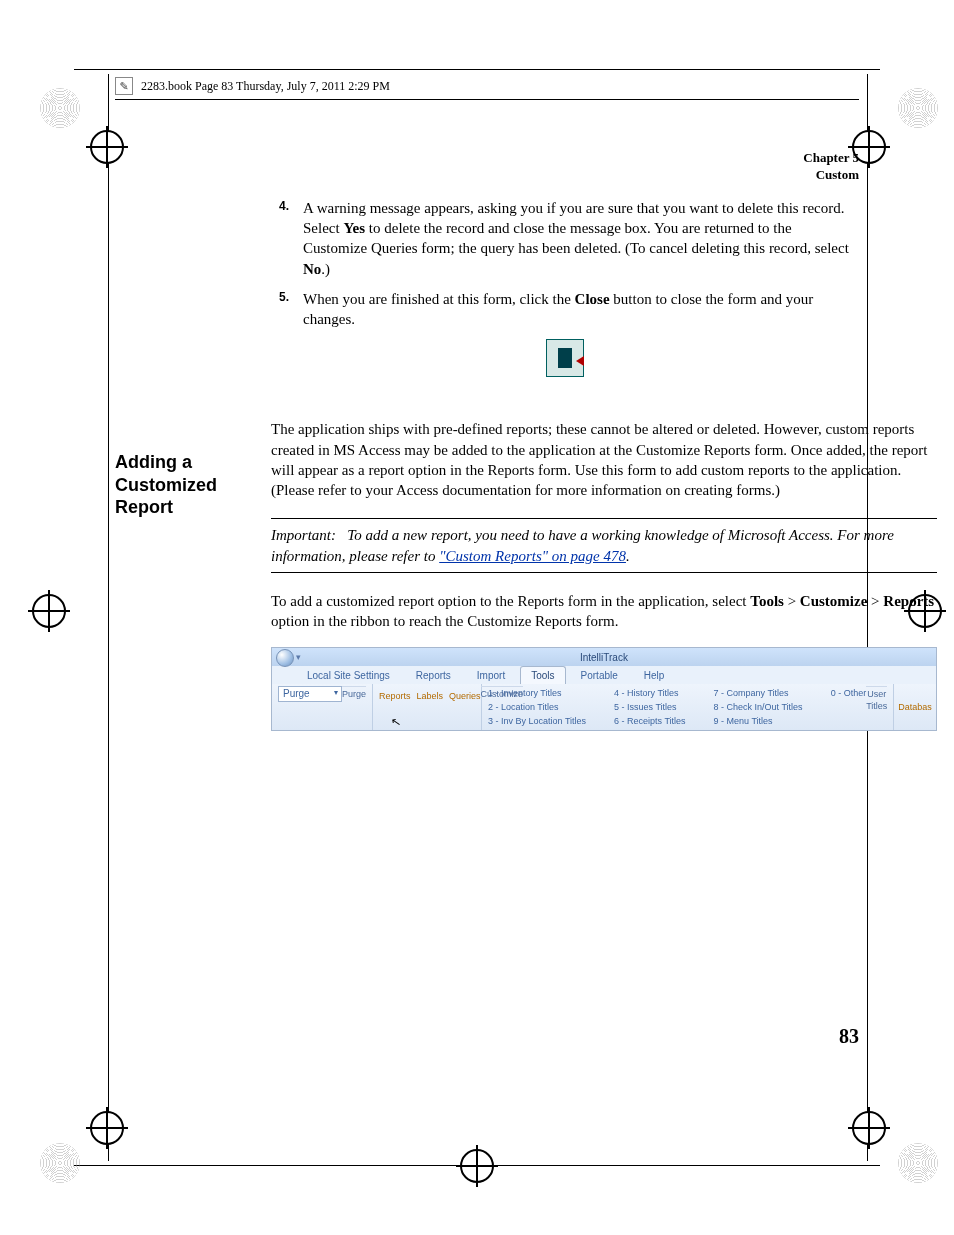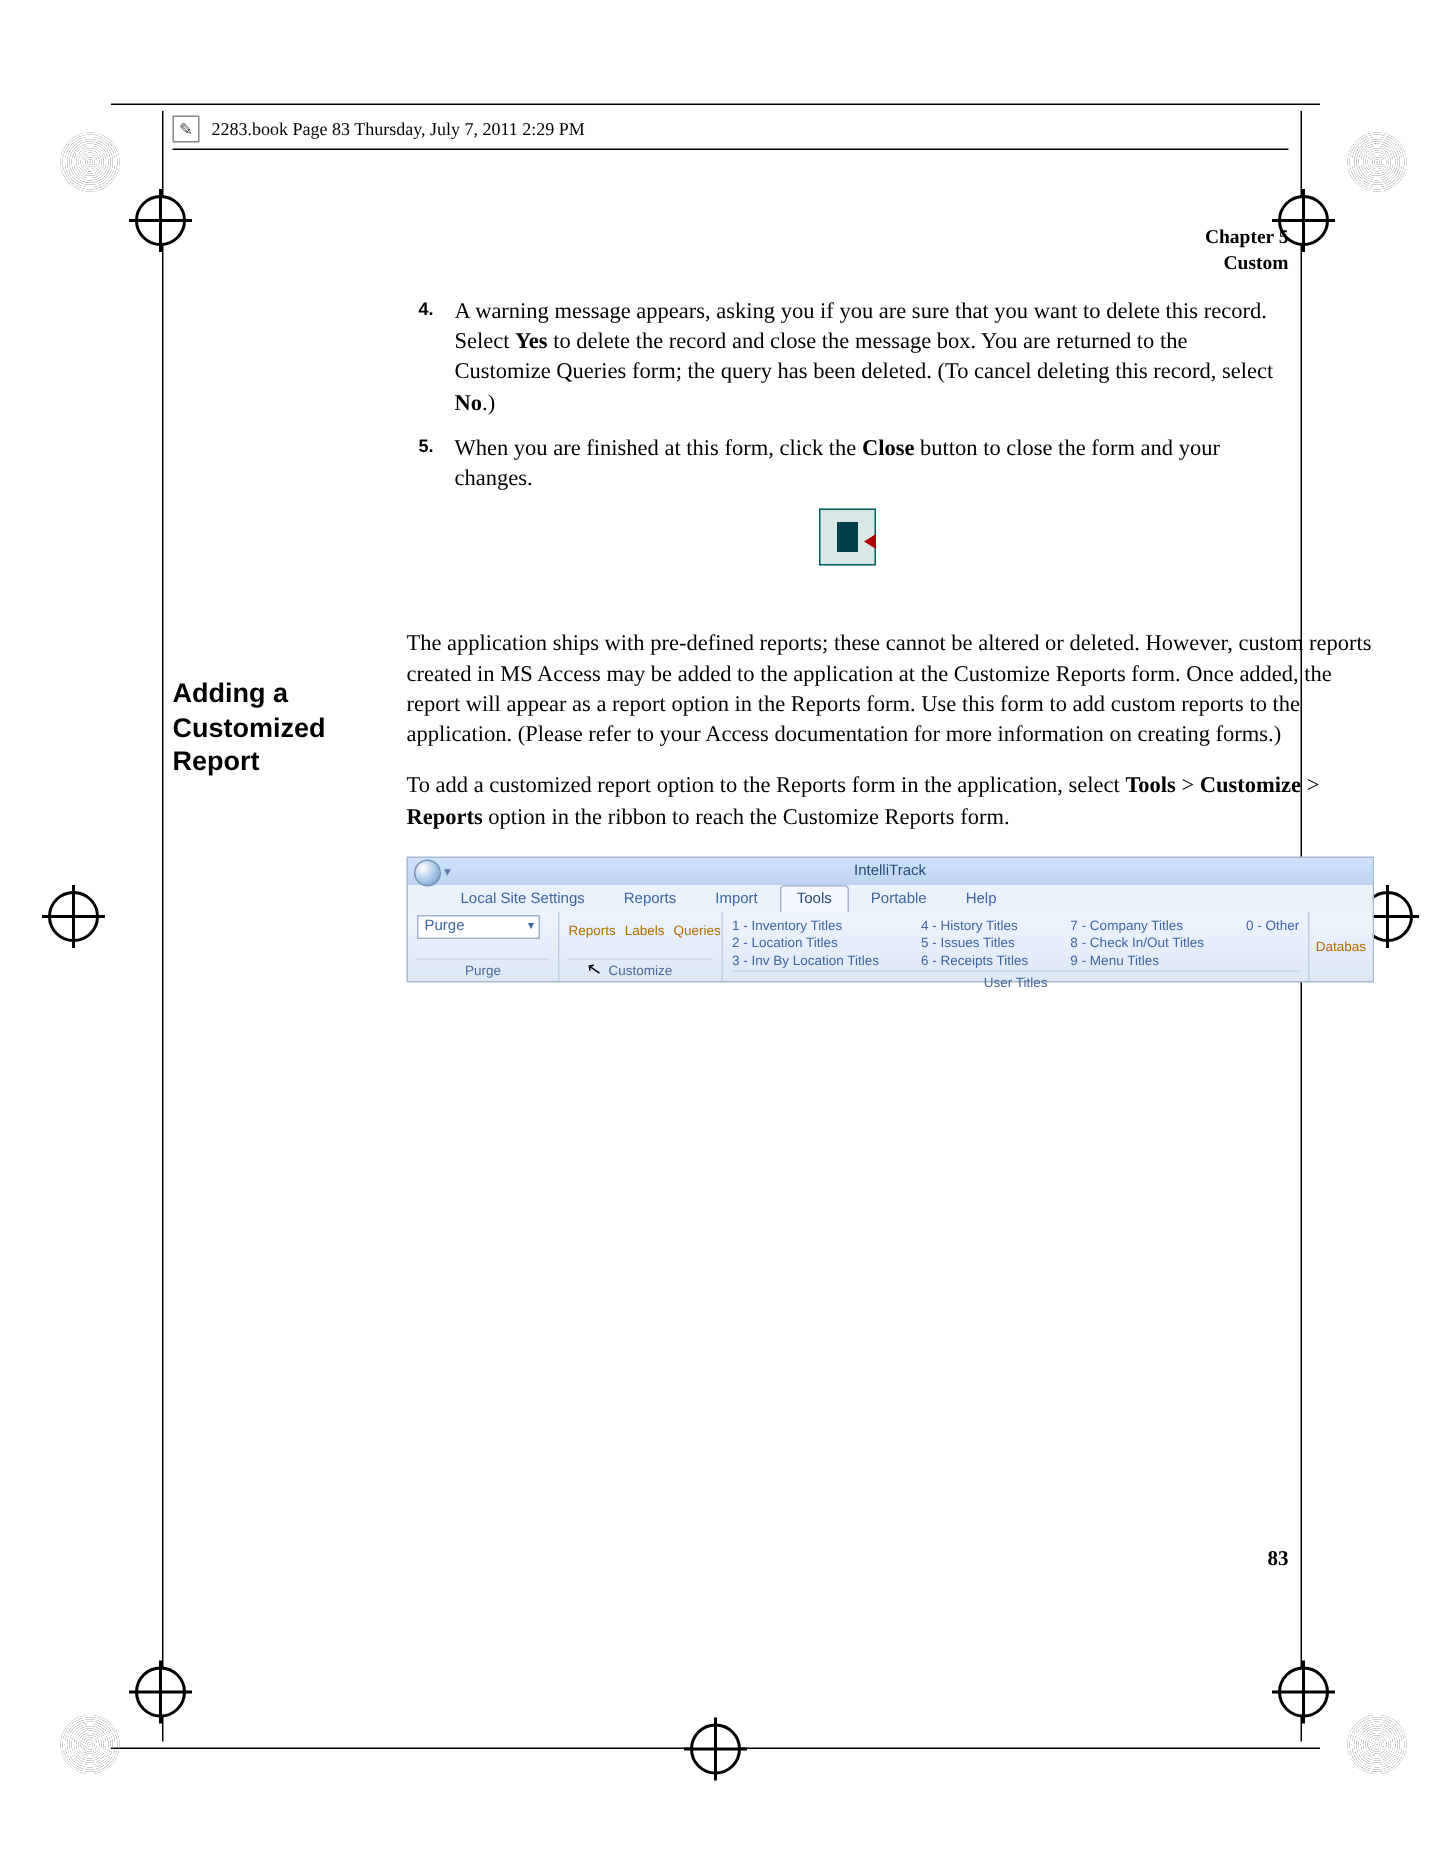--- a/index.html
+++ b/index.html
@@ -201,21 +201,20 @@
     font-weight: 500;
   }
   .ribbon-body {
     display: flex;
     height: 46px;
     background: linear-gradient(#eef4fc, #dde8f6);
   }
   .ribbon-group {
     border-right: 1px solid #bfcfe4;
     display: flex;
-    flex-direction: column;
     justify-content: space-between;
     padding: 2px 6px 1px;
   }
   .ribbon-group-label {
     text-align: center;
     color: #4a6a9a;
     font-size: 9px;
     padding-top: 1px;
     border-top: 1px solid #cdd9ea;
   }
@@ -266,21 +265,21 @@
     display: flex;
     align-items: center;
     padding: 0 4px;
     font-size: 9px;
   }
   .page-num {
     position: absolute;
     right: 0;
     bottom: 110px;
     font-weight: bold;
-    font-size: 14px;
+    font-size: 20px;
   }
 </style>
 </head>
 <body>
 
 <div class="hline" style="top:69px"></div>
 <div class="hline" style="bottom:69px"></div>
 <div class="vline" style="left:108px"></div>
 <div class="vline" style="right:86px"></div>
 
@@ -336,20 +335,24 @@
     </div>
   </div>
 
   <div class="content-cols" style="margin-top:42px">
     <div class="left-col">
       <div class="section-title">Adding a Customized Report</div>
     </div>
     <div class="right-col">
       <div>The application ships with pre-defined reports; these cannot be altered or deleted. However, custom reports created in MS Access may be added to the application at the Customize Reports form. Once added, the report will appear as a report option in the Reports form. Use this form to add custom reports to the application. (Please refer to your Access documentation for more information on creating forms.)</div>
 
+      <div class="important-box">
+        <span>Important:</span>&nbsp;&nbsp;
+        <span>To add a new report, you need to have a working knowledge of Microsoft Access. For more information, please refer to </span><a href="#" class="link">"Custom Reports" on page 478</a><span>.</span>
+      </div>
 
       <div style="margin-top:14px">
         <span>To add a customized report option to the Reports form in the application, select </span><b>Tools</b><span> &gt; </span><b>Customize</b><span> &gt; </span><b>Reports</b><span> option in the ribbon to reach the Customize Reports form.</span>
       </div>
 
       <div class="ribbon">
         <div class="ribbon-titlebar">
           <div class="orb"></div>
           <span class="qat">▾</span>
           <span>IntelliTrack</span>

